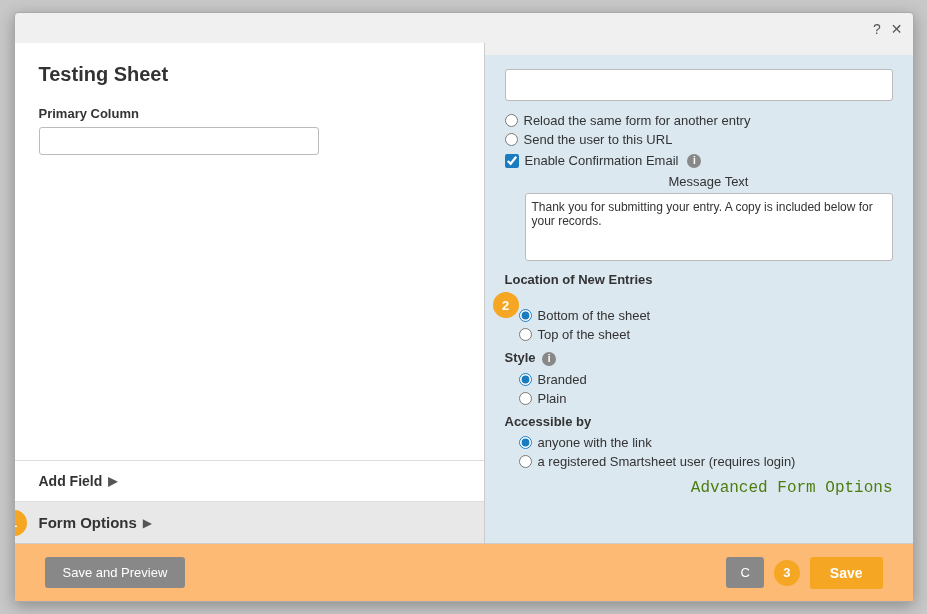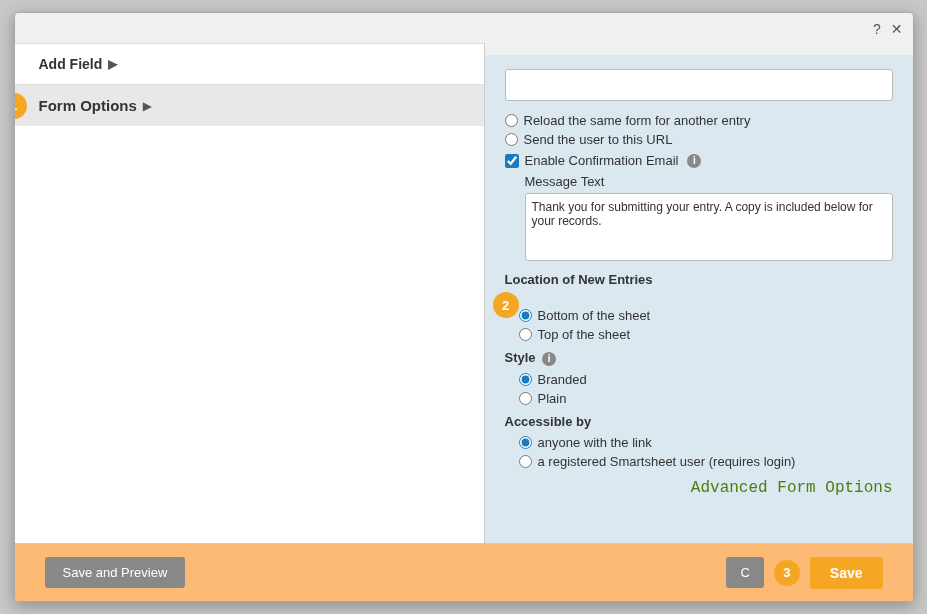--- a/index.html
+++ b/index.html
@@ -171,20 +171,21 @@
       font-size: 13px;
       color: #333;
       margin-bottom: 6px;
       margin-top: 8px;
     }
     .message-text-label {
       font-size: 13px;
       color: #333;
       margin-bottom: 4px;
       margin-left: 20px;
+      text-align: center;
     }
     .message-textarea {
       width: calc(100% - 20px);
       margin-left: 20px;
       height: 68px;
       border: 1px solid #bbb;
       border-radius: 3px;
       padding: 6px;
       font-size: 12px;
       font-family: Arial, sans-serif;
@@ -323,20 +324,25 @@
   <div class="modal">
 
     <div class="modal-topbar">
       <span>?</span>
       <span>✕</span>
     </div>
 
     <div class="modal-body">
 
       <div class="left-panel">
+        <div class="left-panel-content">
+          <div class="sheet-title">Testing Sheet</div>
+          <div class="field-label">Primary Column</div>
+          <input class="text-input" type="text" placeholder="" style="">
+        </div>
 
         <div class="left-panel-bottom">
           <div class="add-field-row">
             <div class="add-field-link">
               <span>Add Field</span>
               <span class="arrow">▶</span>
             </div>
           </div>
 
           <div class="form-options-row badge-wrapper-1">

